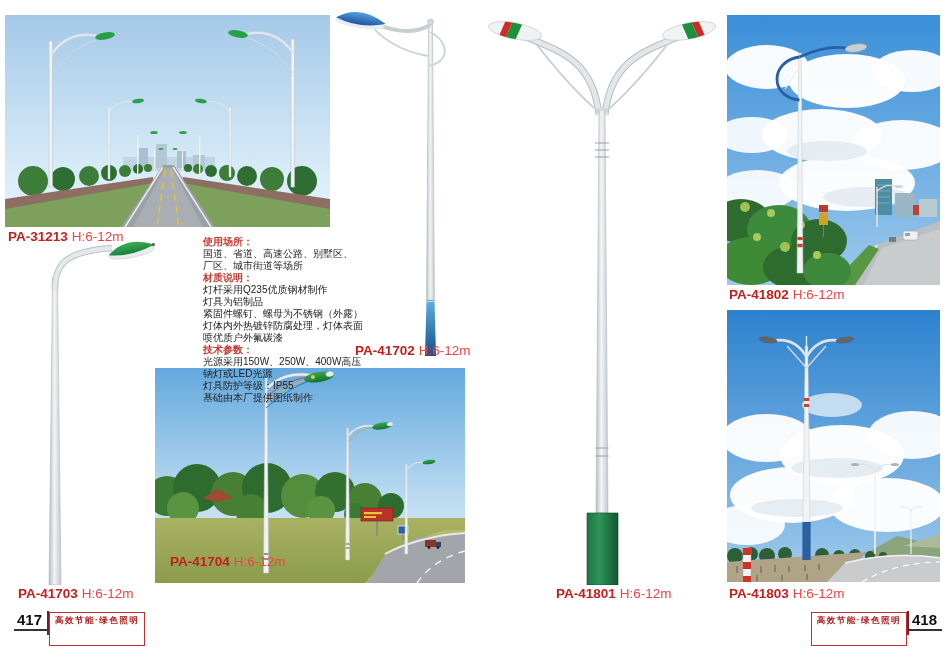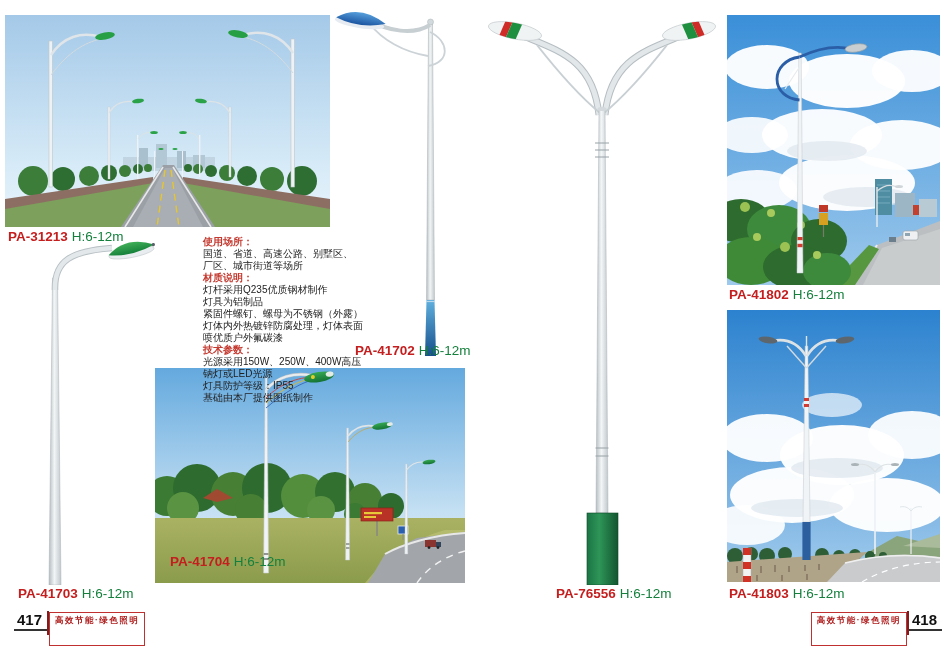--- a/index.html
+++ b/index.html
@@ -2,21 +2,21 @@
 <html><head>
 <meta charset="utf-8">
 <style>
   html,body{margin:0;padding:0;background:#ffffff;}
   .page{position:relative;width:950px;height:658px;background:#ffffff;overflow:hidden;
         font-family:"Liberation Sans","DejaVu Sans",sans-serif;}
   .abs{position:absolute;}
   .photo svg,.render svg{display:block;}
   .plabel{position:absolute;white-space:nowrap;font-size:13.5px;line-height:16px;}
   .plabel .code{color:#c41e1e;font-weight:bold;}
-  .plabel .ht{color:#15803d;margin-left:4px;margin-top:32px;}
+  .plabel .ht{color:#ef4444;margin-left:4px;margin-top:32px;}
   .info{position:absolute;left:203px;top:236px;white-space:nowrap;font-size:10px;line-height:12px;color:#222;}
   .info .t{color:#c43a30;font-weight:bold;}
   .footer{position:absolute;top:611px;display:flex;align-items:flex-start;margin-left:8px;}
   .footer .num{font-size:15px;font-weight:bold;color:#111;border-bottom:2px solid #333;padding:0 5px 1px 3px;line-height:17px;}
   .footer .bar{width:2px;height:24px;background:#7a1f1f;}
   .footer .slogan{font-size:8.5px;font-weight:bold;color:#b02020;border:1px solid #c03030;
                   padding:2px 5px 18px 5px;letter-spacing:1.5px;margin-top:1px;white-space:nowrap;}
   .fl{left:6px;} .fr{right:8px;}
 </style>
 </head>
@@ -445,21 +445,21 @@
   <div class="plabel" style="left:355px;top:343px;">
     <span class="code">PA-41702</span><span class="ht">H:6-12m</span>
   </div>
   <div class="plabel" style="left:18px;top:586px;">
     <span class="code">PA-41703</span><span class="ht">H:6-12m</span>
   </div>
   <div class="plabel" style="left:170px;top:554px;">
     <span class="code">PA-41704</span><span class="ht">H:6-12m</span>
   </div>
   <div class="plabel" style="left:556px;top:586px;">
-    <span class="code">PA-76556</span><span class="ht">H:6-12m</span>
+    <span class="code">PA-41801</span><span class="ht">H:6-12m</span>
   </div>
   <div class="plabel" style="left:729px;top:287px;">
     <span class="code">PA-41802</span><span class="ht">H:6-12m</span>
   </div>
   <div class="plabel" style="left:729px;top:586px;text-align:center;">
     <span class="code">PA-41803</span><span class="ht">H:6-12m</span>
   </div>
 
   <div class="footer fl">
     <div class="num">417</div>

